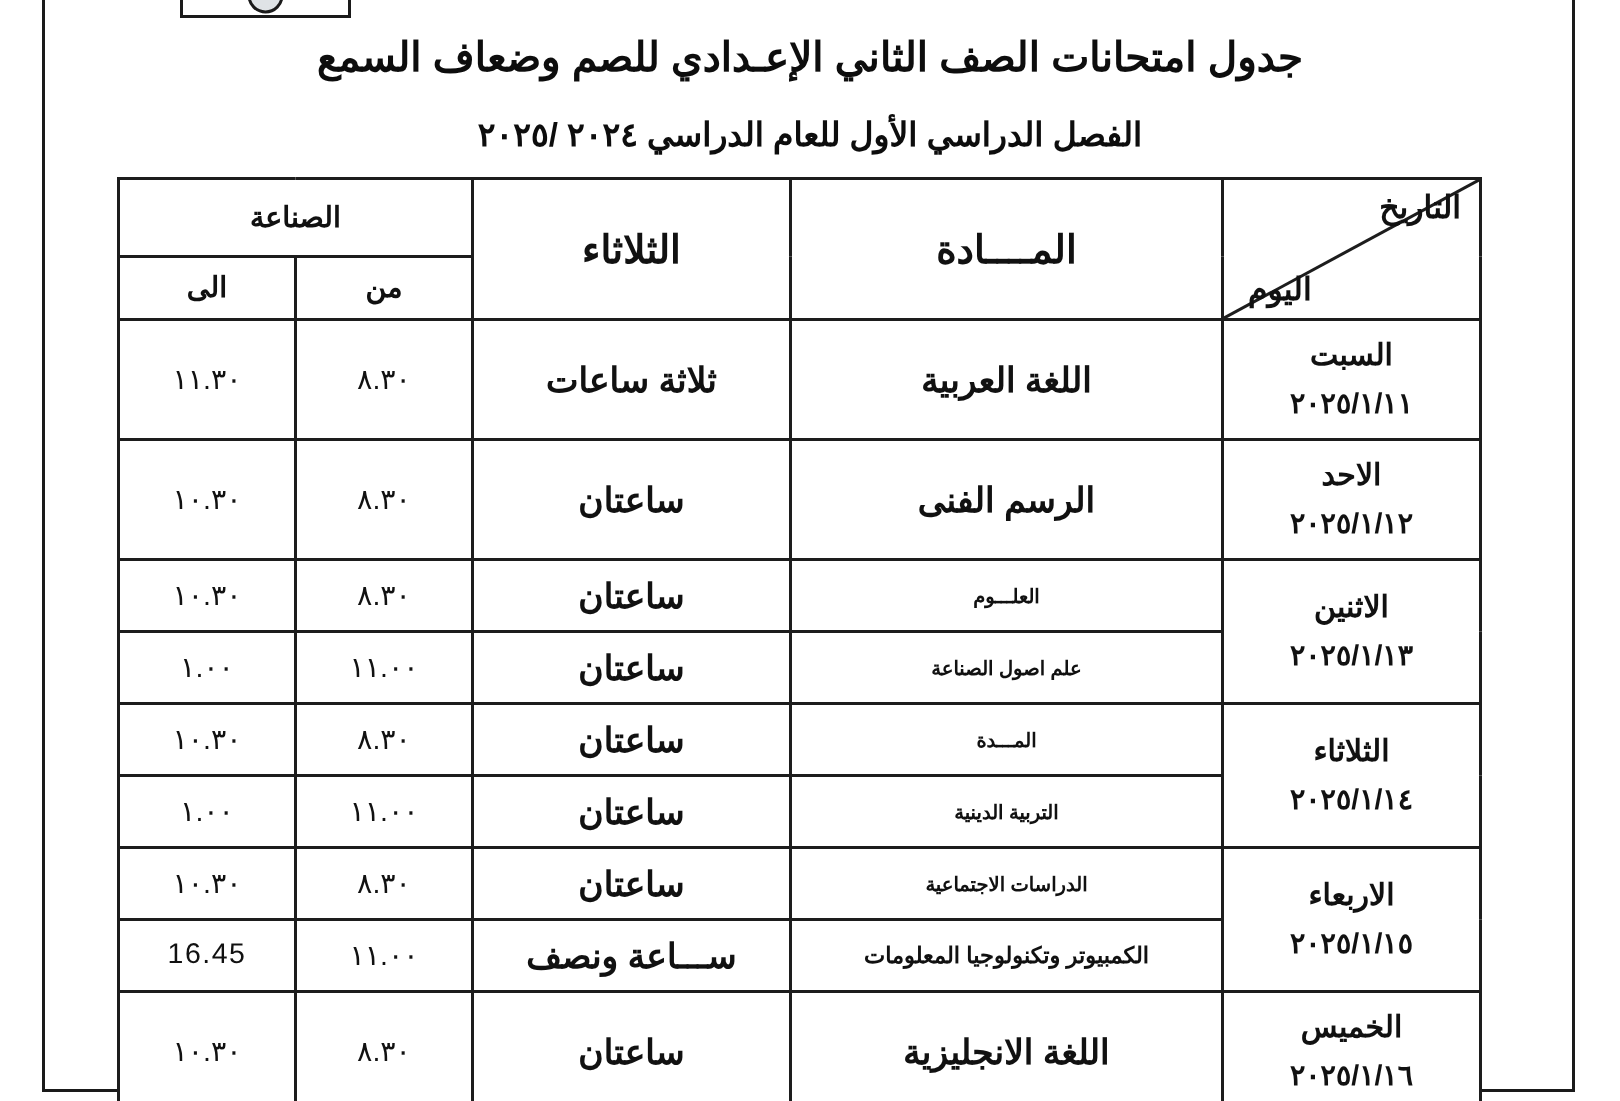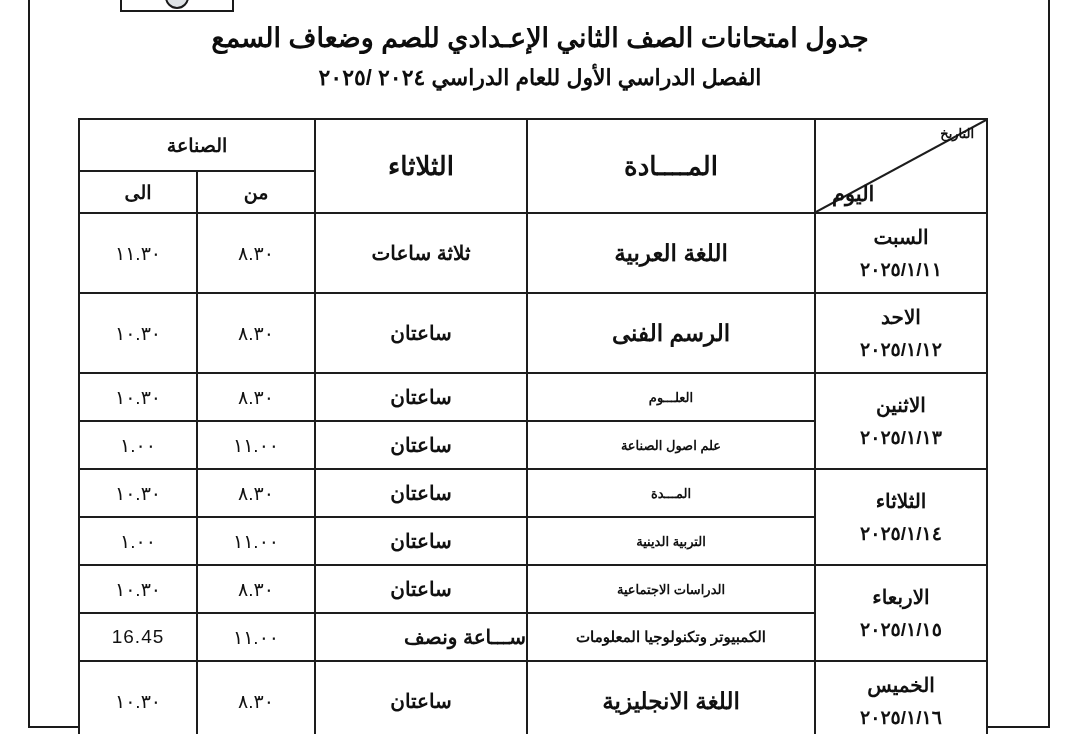--- a/index.html
+++ b/index.html
@@ -67,21 +67,21 @@
     font-size: 27px;
     font-weight: bold;
     letter-spacing: 0px;
     color: #0d0d0d;
     line-height: 1.25;
   }
   .title-sub {
     font-size: 22px;
     font-weight: bold;
     color: #0d0d0d;
-    margin-top: 8px;
+    margin-top: 20px;
     line-height: 1.25;
   }
 
   
   .table-wrap {
     position: absolute;
     left: 80px;
     top: 118px;
     width: 908px;
   }
@@ -130,21 +130,21 @@
   }
   .hdr-date .diag {
     position: absolute;
     left: 0; top: 0;
     width: 100%; height: 100%;
   }
   .hdr-date .lbl-top {
     position: absolute;
     top: 6px;
     right: 12px;
-    font-size: 13px;
+    font-size: 21px;
     font-weight: bold;
   }
   .hdr-date .lbl-bottom {
     position: absolute;
     bottom: 6px;
     left: 16px;
     font-size: 21px;
     font-weight: bold;
   }
 
@@ -159,25 +159,25 @@
 
   td.subject {
     font-size: 23px;
     font-weight: bold;
     height: 56px;
   }
   td.subject.small { font-size: 13px; }
   td.subject.xsmall { font-size: 15px; margin-top: 12px; }
 
   td.dur {
-    font-size: 20px;
+    font-size: 23px;
     font-weight: bold;
     margin-top: 20px;
   }
-  td.dur.spaced { letter-spacing: 2px; text-align: right; }
+  td.dur.spaced { letter-spacing: 2px; }
 
   td.time {
     font-size: 19px;
     font-weight: normal;
     letter-spacing: 1px;
   }
 
   tr.tall td { height: 78px; }
   tr.short td { height: 46px; }
 </style>

